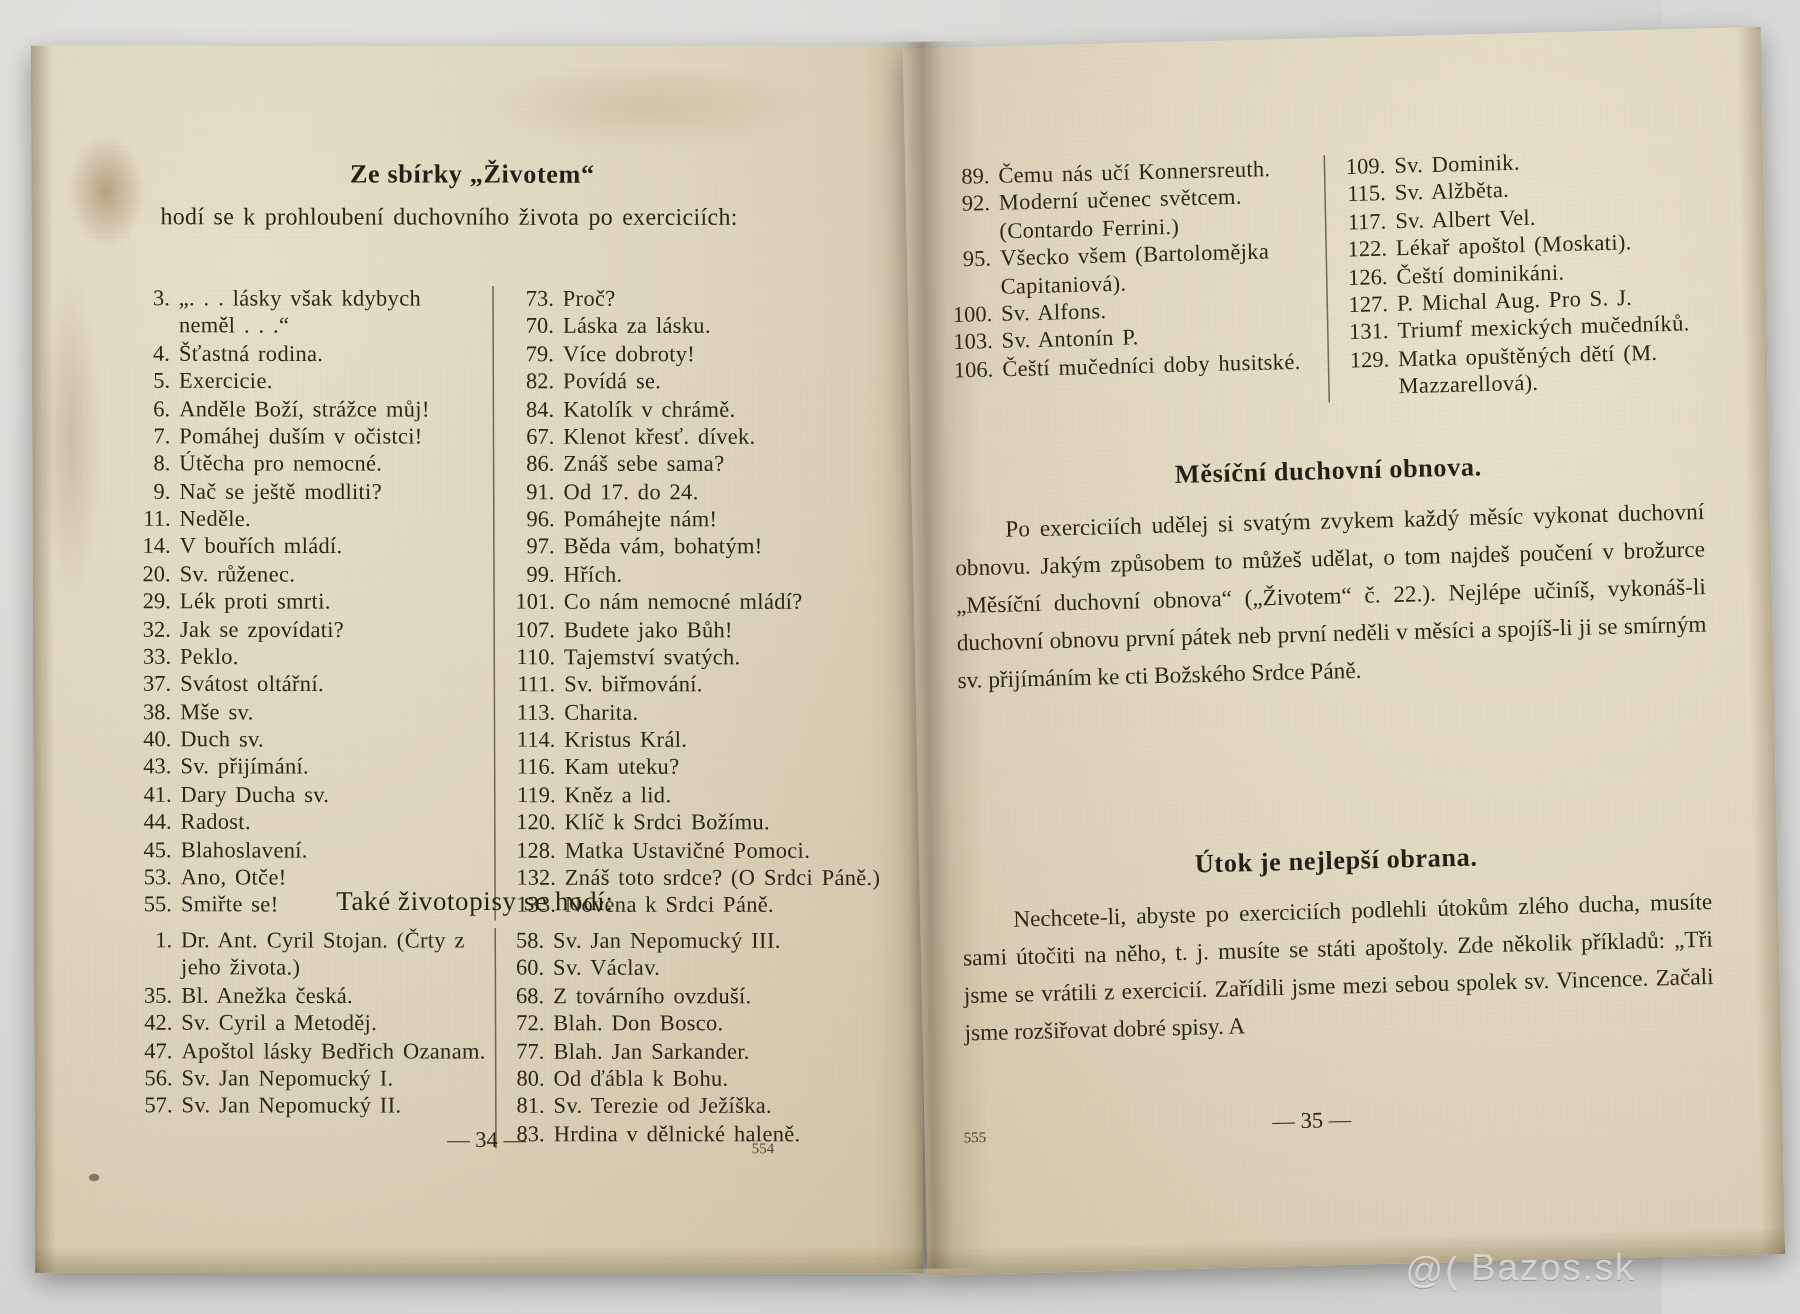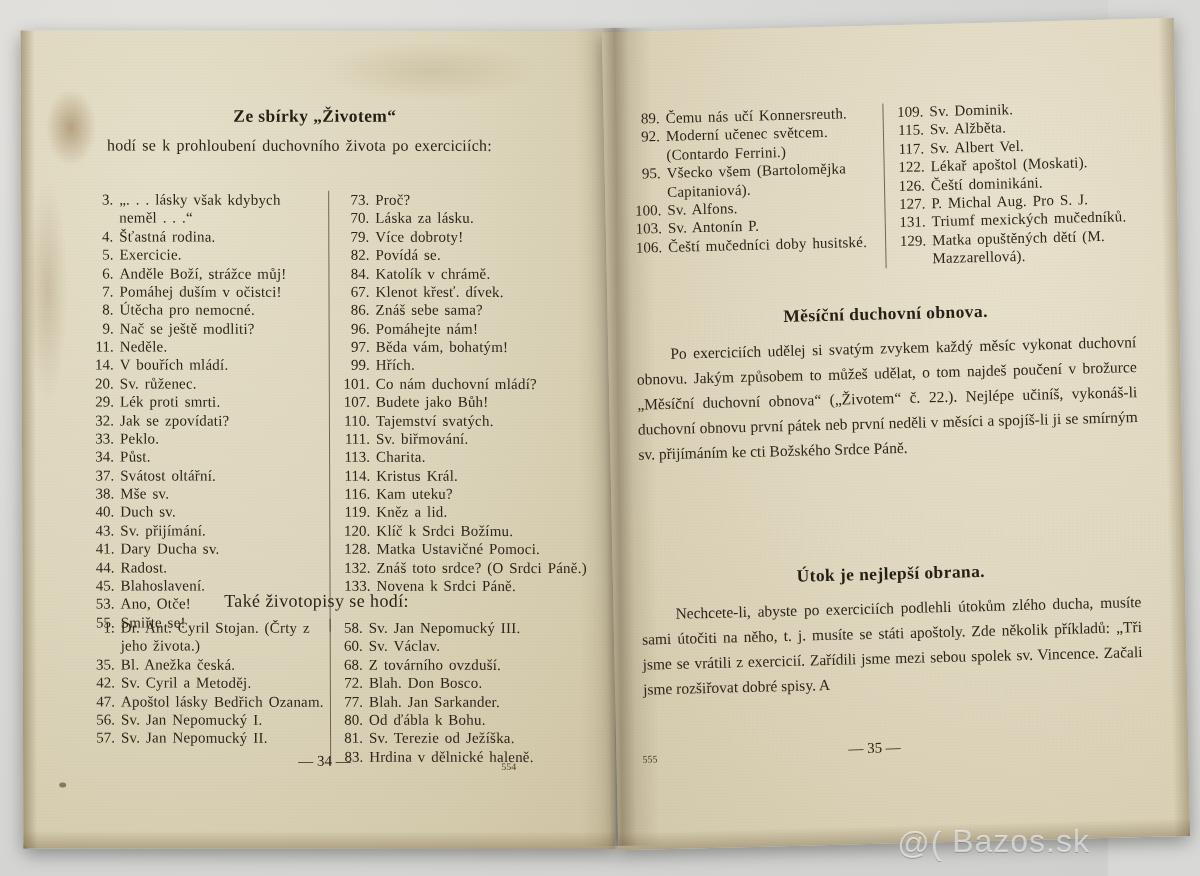--- a/index.html
+++ b/index.html
@@ -103,21 +103,21 @@
   ul.items li .txt{flex:1 1 auto;}
   .w3{width:26px;}
   .w4{width:34px;}
   .spread{letter-spacing:.2px;word-spacing:.12em;}
   
   .folio{font-size:15px;color:#2b2519;}
   .sig{font-size:10px;color:#4a412e;}
   
   .watermark{
     position:absolute;right:18px;bottom:16px;
-    font-size:32px;letter-spacing:1px;
+    font-size:25px;letter-spacing:1px;
     color:rgba(255,255,255,.58);
     text-shadow:0 1px 0 rgba(120,120,120,.55);
     font-family:"Liberation Sans", sans-serif;
     pointer-events:none;user-select:none;
   }
   .wm-at{display:inline-block;transform:translateY(2px);}
   
   .speck{position:absolute;width:7px;height:5px;border-radius:50%;
     background:rgba(60,50,30,.55);}
   
@@ -199,24 +199,20 @@
               </li>
               <li>
                 <span class="num w3">32.</span>
                 <span class="txt spread">Jak se zpovídati?</span>
               </li>
               <li>
                 <span class="num w3">33.</span>
                 <span class="txt spread">Peklo.</span>
               </li>
               <li>
-                <span class="num w3">34.</span>
-                <span class="txt spread">Půst.</span>
-              </li>
-              <li>
                 <span class="num w3">37.</span>
                 <span class="txt spread">Svátost oltářní.</span>
               </li>
               <li>
                 <span class="num w3">38.</span>
                 <span class="txt spread">Mše sv.</span>
               </li>
               <li>
                 <span class="num w3">40.</span>
                 <span class="txt spread">Duch sv.</span>
@@ -272,34 +268,38 @@
               </li>
               <li>
                 <span class="num w4">67.</span>
                 <span class="txt spread">Klenot křesť. dívek.</span>
               </li>
               <li>
                 <span class="num w4">86.</span>
                 <span class="txt spread">Znáš sebe sama?</span>
               </li>
               <li>
+                <span class="num w4">91.</span>
+                <span class="txt spread">Od 17. do 24.</span>
+              </li>
+              <li>
                 <span class="num w4">96.</span>
                 <span class="txt spread">Pomáhejte nám!</span>
               </li>
               <li>
                 <span class="num w4">97.</span>
                 <span class="txt spread">Běda vám, bohatým!</span>
               </li>
               <li>
                 <span class="num w4">99.</span>
                 <span class="txt spread">Hřích.</span>
               </li>
               <li>
                 <span class="num w4">101.</span>
-                <span class="txt spread">Co nám duchovní mládí?</span>
+                <span class="txt spread">Co nám nemocné mládí?</span>
               </li>
               <li>
                 <span class="num w4">107.</span>
                 <span class="txt spread">Budete jako Bůh!</span>
               </li>
               <li>
                 <span class="num w4">110.</span>
                 <span class="txt spread">Tajemství svatých.</span>
               </li>
               <li>

